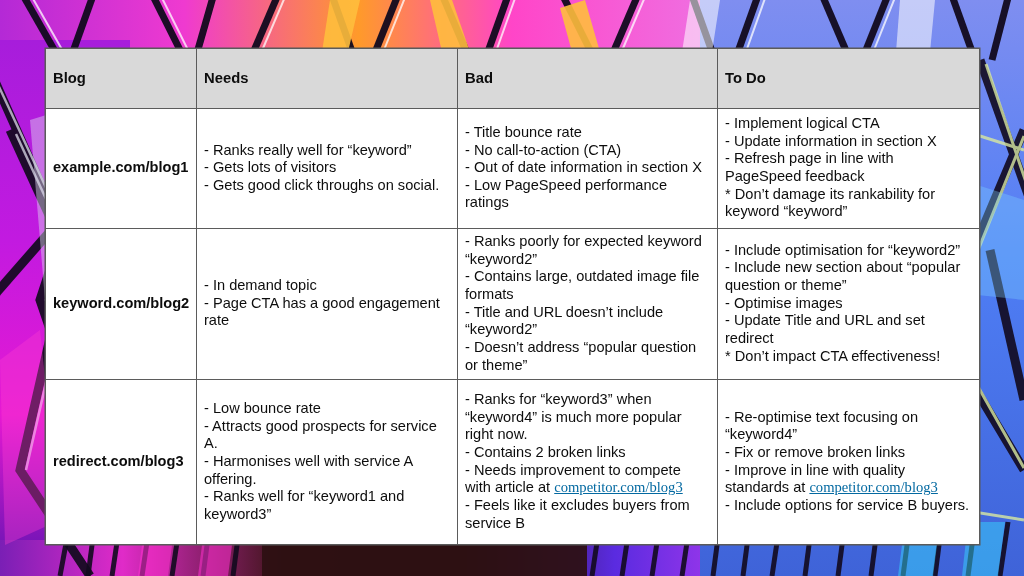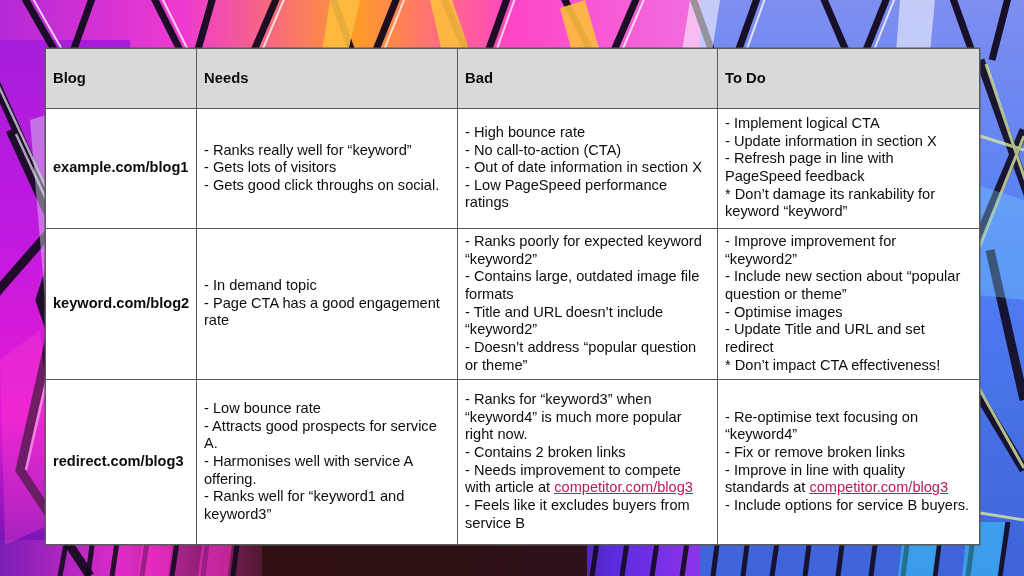--- a/index.html
+++ b/index.html
@@ -67,22 +67,23 @@
     font-weight: bold;
     font-size: 14.4px;
   }
   tr.r1 td { height: 110px; }
   tr.r2 td { height: 140px; }
   tr.r3 td { height: 155px; }
 
   .cell-lines { white-space: pre-wrap; }
 
   a.extlink {
-    color: #be185d;
+    color: #0369a1;
     text-decoration: underline;
+    font-family: Liberation Serif, serif;
   }
 </style>
 </head>
 <body>
 
 <div id="bg">
   <svg viewBox="0 0 1024 576" preserveAspectRatio="none">
     <defs>
       <linearGradient id="gTop" x1="0" y1="0" x2="1" y2="0">
         <stop offset="0%" stop-color="#b429d6"></stop>
@@ -240,39 +241,39 @@
         <th>To Do</th>
       </tr>
     </thead>
     <tbody>
 
       <tr class="r1">
         <td class="blog-cell">example.com/blog1</td>
         <td class="cell-lines">- Ranks really well for “keyword”
 - Gets lots of visitors
 - Gets good click throughs on social.</td>
-        <td class="cell-lines">- High bounce rate
+        <td class="cell-lines">- Title bounce rate
 - No call-to-action (CTA)
 - Out of date information in section X
 - Low PageSpeed performance ratings</td>
         <td class="cell-lines">- Implement logical CTA
 - Update information in section X
 - Refresh page in line with PageSpeed feedback
 * Don’t damage its rankability for keyword “keyword”</td>
       </tr>
 
       <tr class="r2">
         <td class="blog-cell">keyword.com/blog2</td>
         <td class="cell-lines">- In demand topic
 - Page CTA has a good engagement rate</td>
         <td class="cell-lines">- Ranks poorly for expected keyword “keyword2”
 - Contains large, outdated image file formats
 - Title and URL doesn’t include “keyword2”
 - Doesn’t address “popular question or theme”</td>
-        <td class="cell-lines">- Improve improvement for “keyword2”
+        <td class="cell-lines">- Include optimisation for “keyword2”
 - Include new section about “popular question or theme”
 - Optimise images
 - Update Title and URL and set redirect
 * Don’t impact CTA effectiveness!</td>
       </tr>
 
       <tr class="r3">
         <td class="blog-cell">redirect.com/blog3</td>
         <td class="cell-lines">- Low bounce rate
 - Attracts good prospects for service A.

